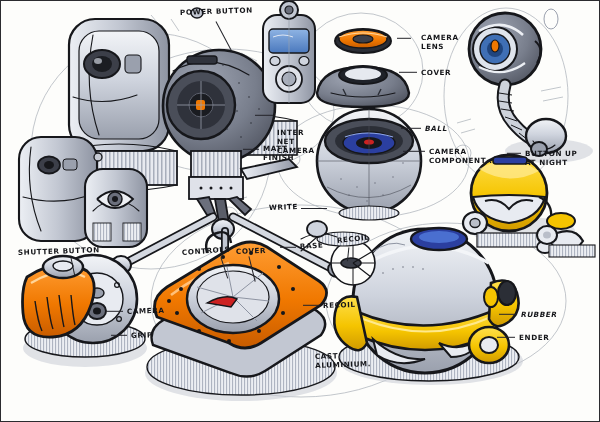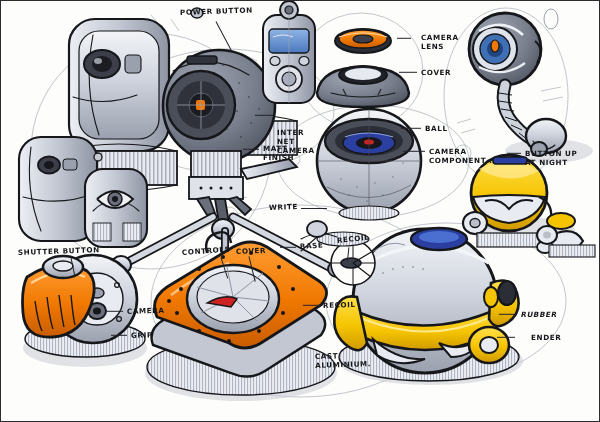--- a/index.html
+++ b/index.html
@@ -382,21 +382,21 @@
       <div class="lead" style="left: 416px; top: 71px; width: 18px; transform: rotate(180deg);"></div>
       <div class="lbl" style="left: 420px; top: 68px; transform: rotate(0deg);">COVER</div>
       <div class="lead" style="left: 272px; top: 114px; width: 18px; transform: rotate(180deg);"></div>
       <div class="lbl" style="left: 276px; top: 128px; transform: rotate(0deg);">INTER
 NET
 CAMERA</div>
       <div class="lead" style="left: 258px; top: 148px; width: 16px; transform: rotate(180deg);"></div>
       <div class="lbl" style="left: 262px; top: 144px; transform: rotate(0deg);">MATT
 FINISH</div>
       <div class="lead" style="left: 420px; top: 127px; width: 20px; transform: rotate(180deg);"></div>
-      <div class="lbl" style="left: 424px; top: 124px; transform: rotate(0deg);">BALL</div>
+      <div class="lbl" style="left: 424px; top: 124px; transform: rotate(0deg); font-style: italic;">BALL</div>
       <div class="lead" style="left: 424px; top: 150px; width: 22px; transform: rotate(180deg);"></div>
       <div class="lbl" style="left: 428px; top: 147px; transform: rotate(0deg);">CAMERA
 COMPONENT .</div>
       <div class="lead" style="left: 520px; top: 152px; width: 14px; transform: rotate(180deg);"></div>
       <div class="lbl" style="left: 524px; top: 149px; transform: rotate(0deg);">BUTTON UP
 AT NIGHT</div>
       <div class="lead" style="left: 300px; top: 207px; width: 26px; transform: rotate(0deg);"></div>
       <div class="lbl" style="left: 268px; top: 203px; transform: rotate(-2deg);">WRITE</div>
       <div class="lead" style="left: 70px; top: 256px; width: 18px; transform: rotate(78deg);"></div>
       <div class="lbl" style="left: 17px; top: 248px; transform: rotate(-2deg);">SHUTTER BUTTON</div>
@@ -410,18 +410,18 @@
       <div class="lbl" style="left: 336px; top: 236px; transform: rotate(-6deg);">RECOIL</div>
       <div class="lead" style="left: 122px; top: 310px; width: 16px; transform: rotate(180deg);"></div>
       <div class="lbl" style="left: 126px; top: 307px; transform: rotate(-2deg);">CAMERA</div>
       <div class="lead" style="left: 126px; top: 334px; width: 16px; transform: rotate(180deg);"></div>
       <div class="lbl" style="left: 130px; top: 331px; transform: rotate(-2deg);">GRIP</div>
       <div class="lead" style="left: 318px; top: 304px; width: 16px; transform: rotate(180deg);"></div>
       <div class="lbl" style="left: 322px; top: 301px; transform: rotate(-2deg);">RECOIL</div>
       <div class="lead" style="left: 516px; top: 313px; width: 18px; transform: rotate(180deg);"></div>
       <div class="lbl" style="left: 520px; top: 310px; transform: rotate(0deg); font-style: italic;">RUBBER</div>
       <div class="lead" style="left: 514px; top: 336px; width: 18px; transform: rotate(180deg);"></div>
-      <div class="lbl" style="left: 518px; top: 333px; transform: rotate(0deg); margin-left: 12px;">ENDER</div>
+      <div class="lbl" style="left: 518px; top: 333px; transform: rotate(0deg);">ENDER</div>
       <div class="lbl" style="left: 314px; top: 352px; transform: rotate(-2deg);">CAST
 ALUMINIUM.</div>
     </div>
 
 </div>
 
 </body></html>

